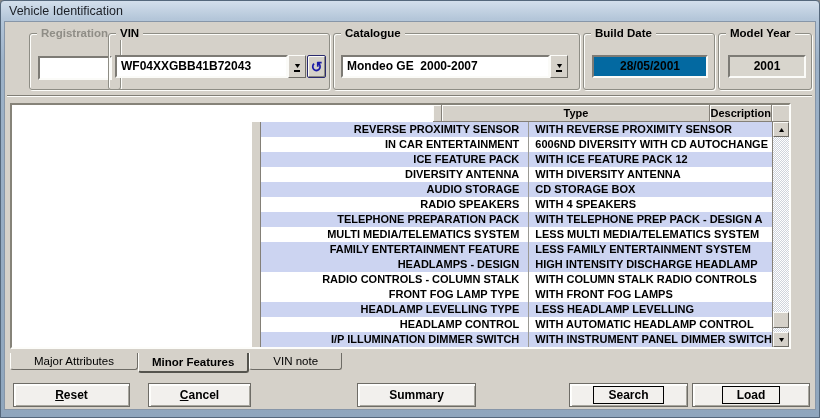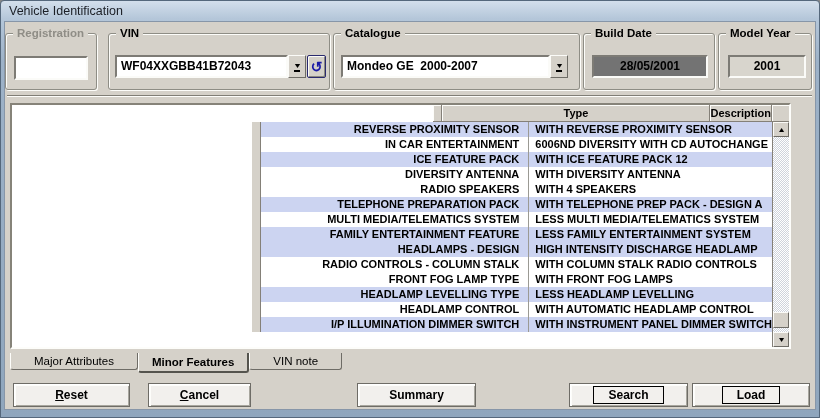--- a/index.html
+++ b/index.html
@@ -23,21 +23,21 @@
   .groupbox {
     position:absolute; height:57px; top:11px;
     border:1px solid #8e8d85; border-radius:3px;
     box-shadow:inset 1px 1px 0 #fdfdfa, 1px 1px 0 #fdfdfa;
   }
   .gb-label {
     position:absolute; top:-8px; left:7px; padding:0 4px;
     background:#d5d1c9; font-size:11.5px; font-weight:bold; color:#000;
     white-space:nowrap; line-height:14px;
   }
-  .gb-registration { left:0;  width:92px; }
+  .gb-registration { left:24px;  width:92px; }
   .gb-registration .gb-label { color:#8f8d86; }
   .gb-vin       { left:103px; width:222px; }
   .gb-catalogue { left:328px; width:247px; }
   .gb-build     { left:578px; width:132px; }
   .gb-year      { left:713px; width:94px;  }
 
   .sunken {
     border:2px solid; border-color:#7d7b75 #fbfbf8 #fbfbf8 #7d7b75;
     background:#fff;
   }
@@ -67,21 +67,21 @@
     background:#d5d1c9; border:1px solid #2a2a6e; border-radius:2px;
     display:flex; align-items:center; justify-content:center; cursor:pointer; padding:0;
     box-shadow:inset 1px 1px 0 #fbfbf8, inset -1px -1px 0 #8a887f;
   }
   .undo-glyph { color:#1a1aa6; font-size:14px; font-weight:bold; line-height:14px; transform:scaleY(1.05); }
 
   .value-box {
     position:absolute; top:21px; height:23px;
     font-size:12px; font-weight:bold; color:#000; text-align:center; line-height:19px;
   }
-  .date-box { left:8px;  width:116px; background:#737373; }
+  .date-box { left:8px;  width:116px; background:#0369a1; }
   .year-box { left:9px;  width:78px;  background:#d8d5cd; }
 
   .separator {
     position:absolute; left:2px; right:3px; top:73px; height:2px;
     border-top:1px solid #807e76; border-bottom:1px solid #fdfdfa;
   }
 
   
   .grid {
     position:absolute; left:5px; top:81px; width:781px; height:246px;
@@ -239,20 +239,25 @@
     <div class="cell cell-type">ICE FEATURE PACK</div>
     <div class="cell cell-desc">WITH ICE FEATURE PACK 12</div>
   </div>
 
   <div class="grid-row plain">
     <div class="cell-gutter"></div>
     <div class="cell cell-type">DIVERSITY ANTENNA</div>
     <div class="cell cell-desc">WITH DIVERSITY ANTENNA</div>
   </div>
 
+  <div class="grid-row alt">
+    <div class="cell-gutter"></div>
+    <div class="cell cell-type">AUDIO STORAGE</div>
+    <div class="cell cell-desc">CD STORAGE BOX</div>
+  </div>
 
   <div class="grid-row plain">
     <div class="cell-gutter"></div>
     <div class="cell cell-type">RADIO SPEAKERS</div>
     <div class="cell cell-desc">WITH 4 SPEAKERS</div>
   </div>
 
   <div class="grid-row alt">
     <div class="cell-gutter"></div>
     <div class="cell cell-type">TELEPHONE PREPARATION PACK</div>

